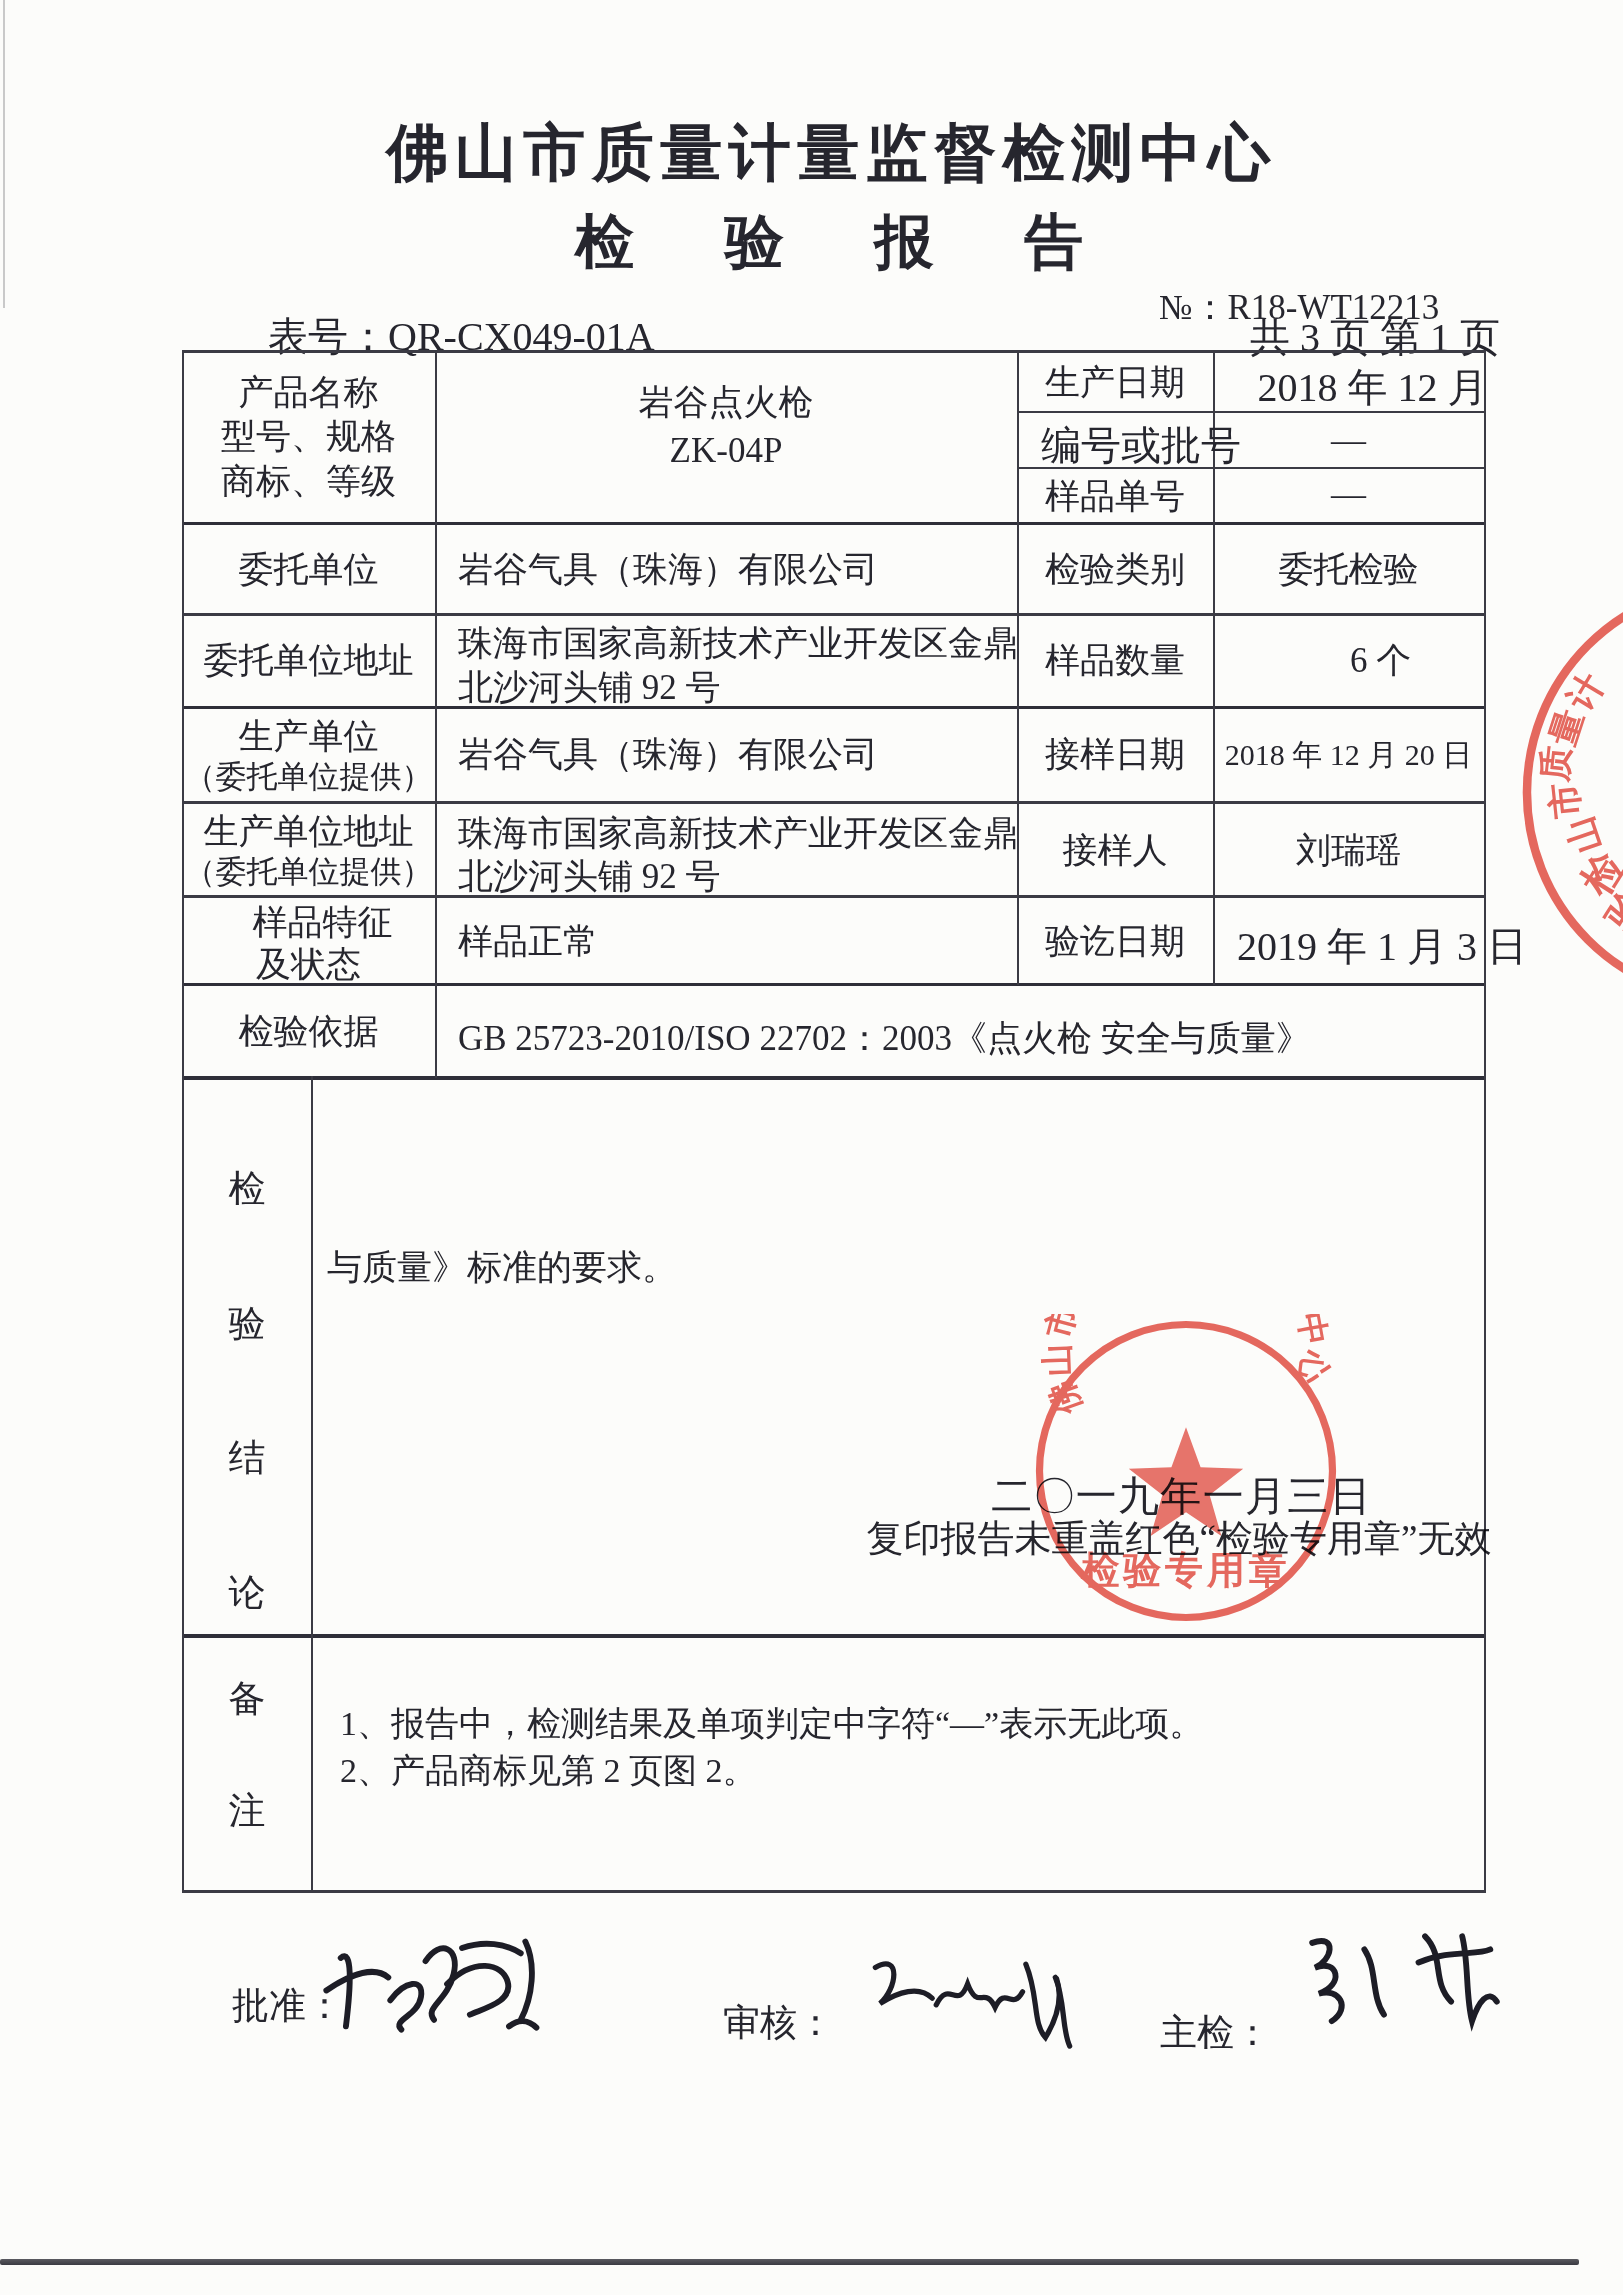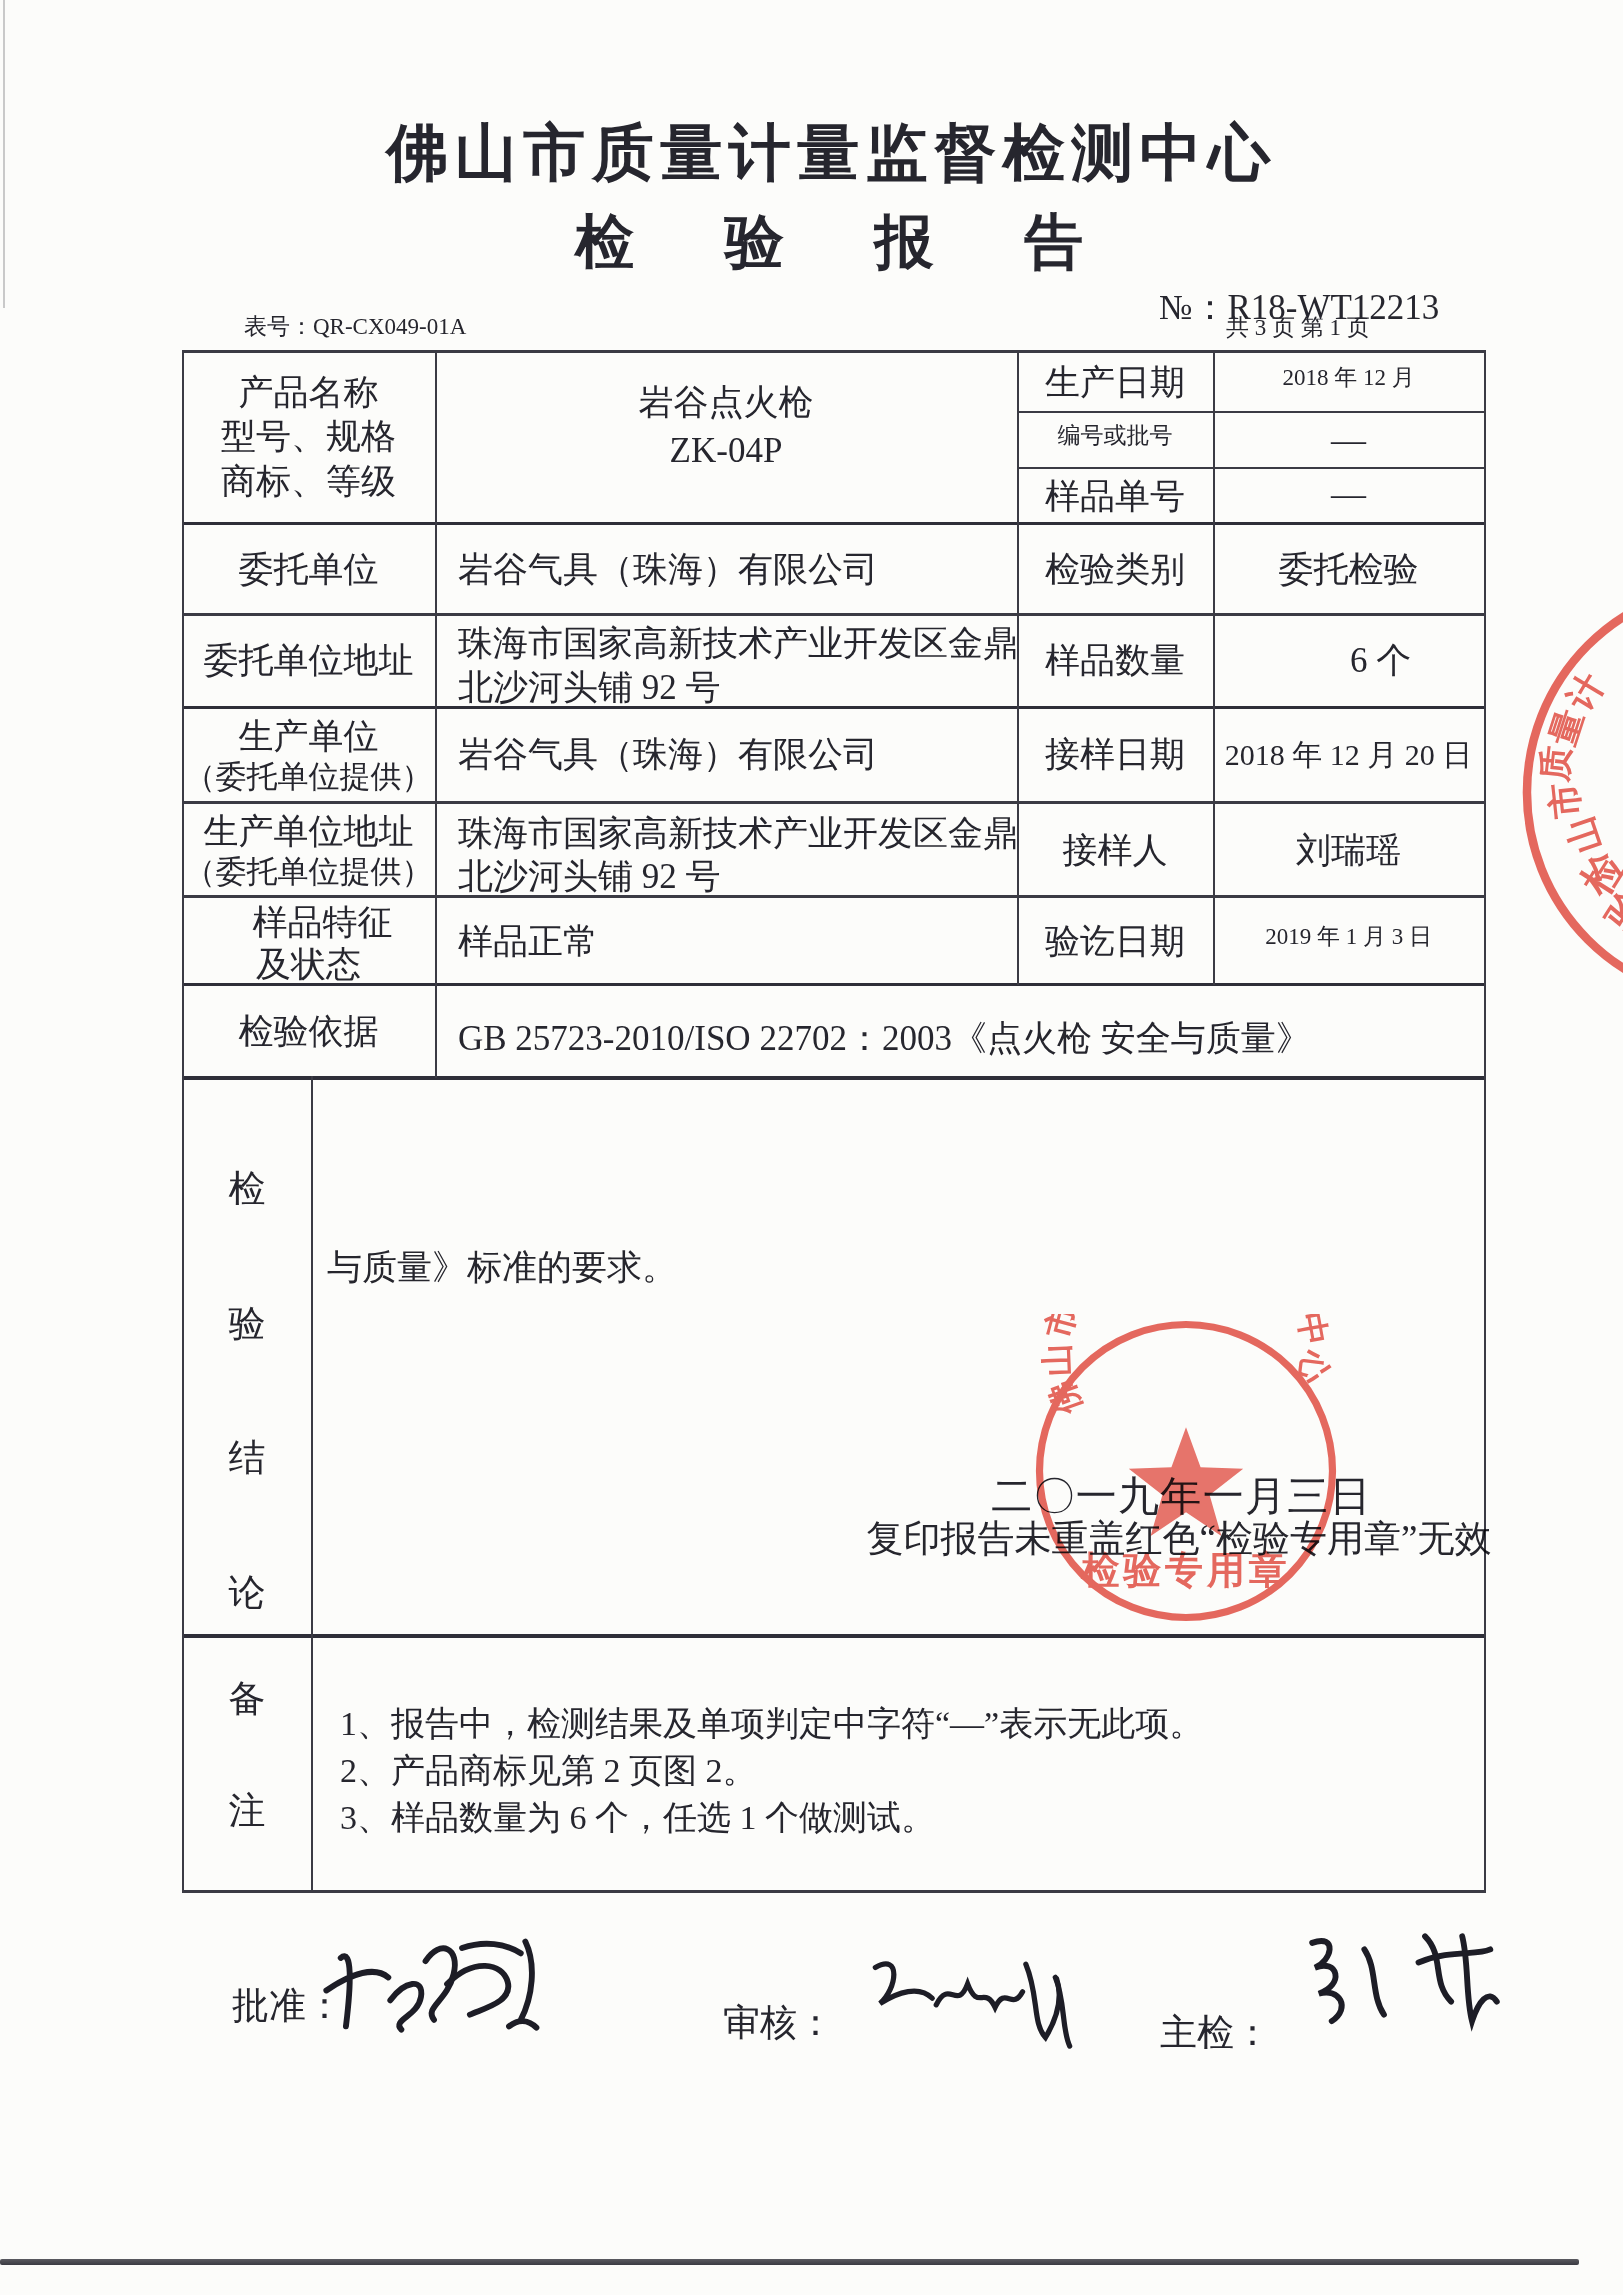--- a/index.html
+++ b/index.html
@@ -3,21 +3,21 @@
 <meta charset="utf-8">
 <style>
   html,body{margin:0;padding:0;background:#e9e9e9;}
   .page{position:relative;width:1624px;height:2295px;background:#fcfcfa;overflow:hidden;
         font-family:"Liberation Serif","DejaVu Serif",serif;color:#26262e;}
   .abs{position:absolute;}
   .ln{position:absolute;background:#3b3b44;}
   .ln.thick{background:#2e2e38;}
   .cell{position:absolute;line-height:1.18;white-space:nowrap;}
   .ctr{text-align:center;}
-  .f54{font-size:35px;} .f52{font-size:34px;} .f50{font-size:23px;}
+  .f54{font-size:35px;} .f52{font-size:34px;} .f50{font-size:40px;margin-left:24px;}
   .f48{font-size:31px;} .f46{font-size:30px;} .f56{font-size:37px;}
   .f62{font-size:41px;}
   .title1{font-size:62px;font-weight:bold;letter-spacing:6.5px;}
   .title2{font-size:59px;font-weight:bold;letter-spacing:38px;}
   .ink{mix-blend-mode:multiply;}
   .stamp-wrap{position:absolute;mix-blend-mode:multiply;opacity:.88;}
   .scanline-left{position:absolute;left:3.3px;top:0;width:2px;height:308px;background:#c9c9c9;}
   .scanline-bottom{position:absolute;left:0;top:2259px;width:1579px;height:5.9px;
       background:linear-gradient(to bottom,#5a5a60,#3a3a42);border-radius:2px;}
 </style>
@@ -142,21 +142,20 @@
         <text x="138" y="494" transform="rotate(-58 158 474)">检</text>
         <text x="176" y="548" transform="rotate(-58 196 528)">验</text>
       </g>
     </svg>
   </div>
 
   <div class="cell ctr f56" style="left:183px;top:1677px;width:128px;">备</div>
   <div class="cell ctr f56" style="left:183px;top:1789px;width:128px;">注</div>
   <div class="cell f52" style="left:340px;top:1704px;">1、报告中，检测结果及单项判定中字符“—”表示无此项。</div>
   <div class="cell f52" style="left:340px;top:1751px;">2、产品商标见第 2 页图 2。</div>
-  <div class="cell f52" style="left:340px;top:1798px;">3、样品数量为 6 个，任选 1 个做测试。</div>
 
   <div class="cell f56" style="left:232px;top:1984px;">批准：</div>
   <div class="cell f56" style="left:723px;top:2001px;">审核：</div>
   <div class="cell f56" style="left:1160px;top:2011px;">主检：</div>
 
   <svg class="abs" style="left:313px;top:1922px;" width="242" height="137" viewBox="0 0 370 210">
     <g fill="none" stroke="#1d1d26" stroke-width="9" stroke-linecap="round">
       <path d="M42,55 C60,40 58,95 50,160 M20,105 C60,78 95,68 115,85"></path>
       <path d="M118,120 C140,90 170,85 165,115 C160,145 120,150 135,165"></path>
       <path d="M172,60 C195,25 225,40 215,80 C205,122 170,130 185,150"></path>

